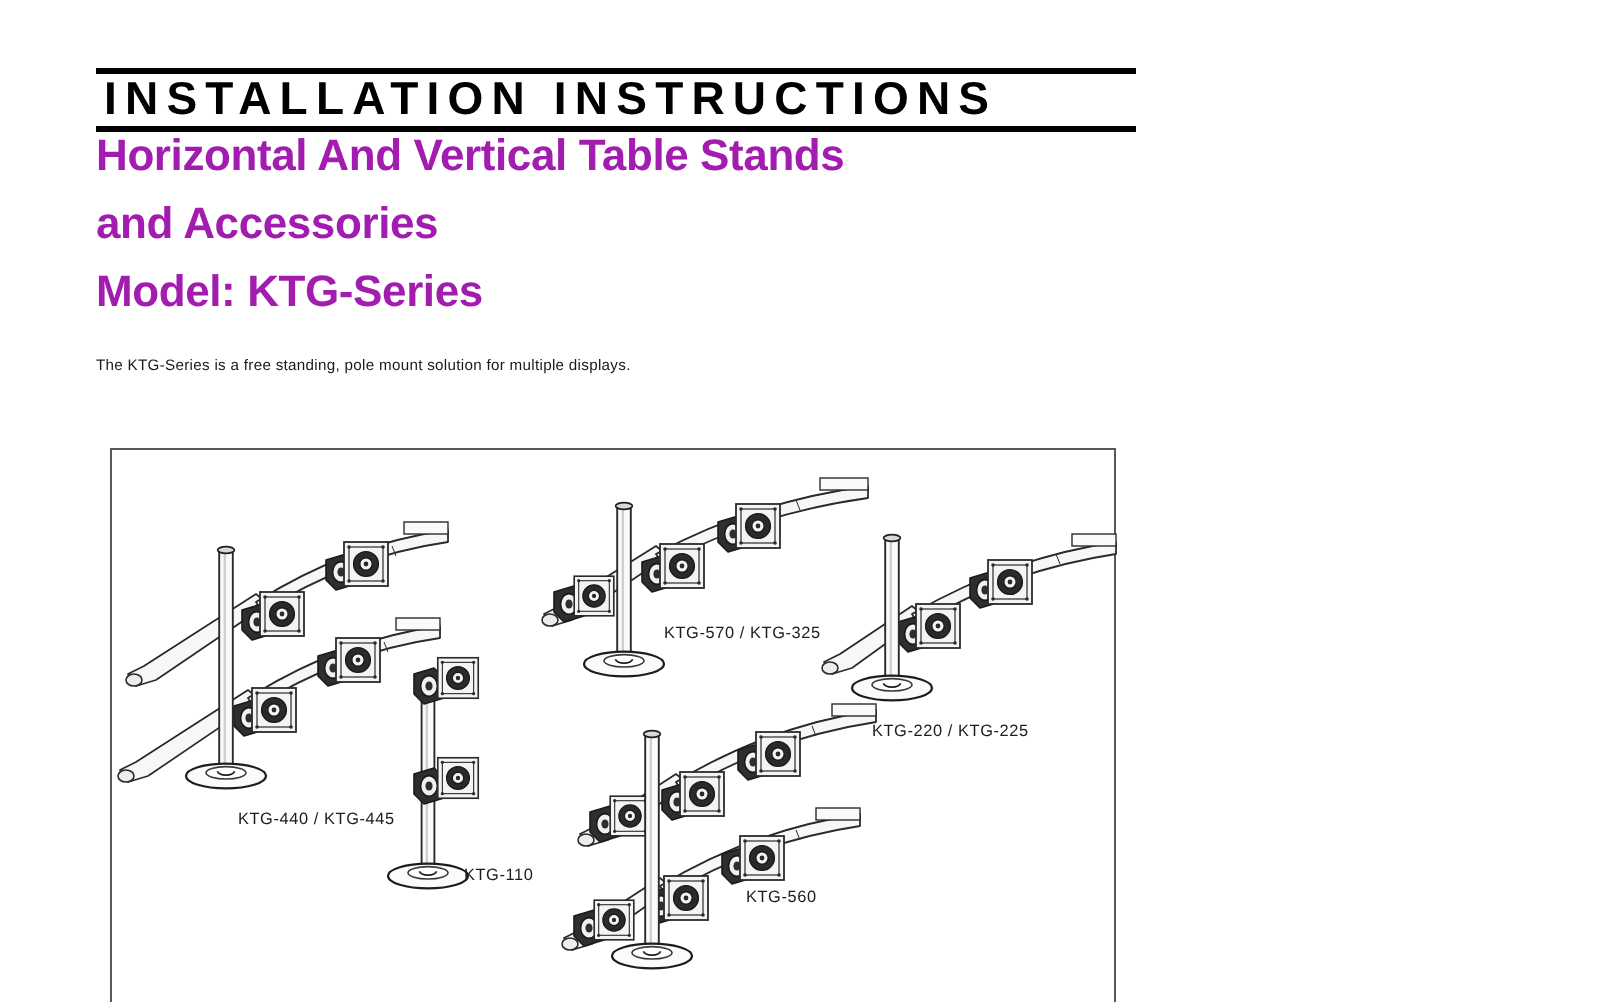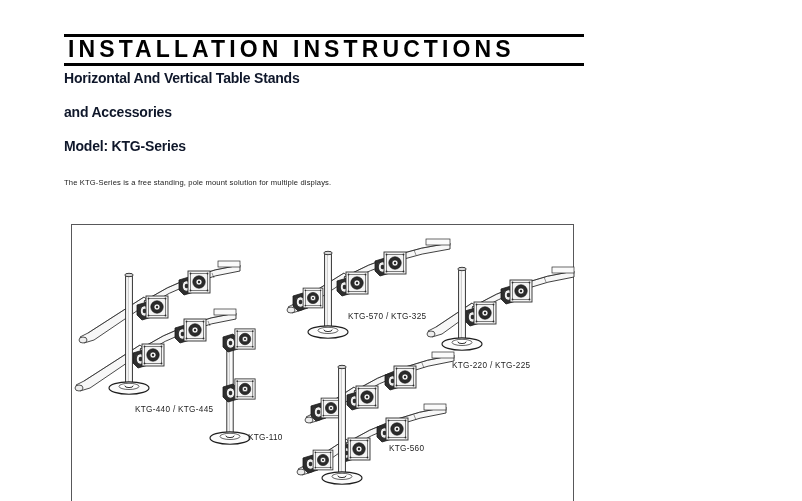--- a/index.html
+++ b/index.html
@@ -11,21 +11,21 @@
     width: 802px;
     height: 501px;
     position: relative;
     overflow: hidden;
     font-family: "Liberation Sans", sans-serif;
     color: #000000;
   }
 
   #page {
     position: absolute;
-    left: 16px; top: 0;
+    left: 0; top: 0;
     width: 658px;
     height: 501px;
   }
 
   
   .title-block {
     position: absolute;
     left: 48px;
     top: 34px;
     width: 520px;
@@ -50,25 +50,25 @@
     padding: 0 0 1px 4px;
     white-space: nowrap;
     color: #000000;
   }
 
   .heading {
     position: absolute;
     left: 48px;
     font-family: "Liberation Sans", sans-serif;
     font-weight: bold;
-    font-size: 14px;
+    font-size: 22px;
     line-height: 24px;
     letter-spacing: -0.2px;
     white-space: nowrap;
-    color: #0f172a;
+    color: #a21caf;
   }
   .heading-1 { top: 66px; }
   .heading-2 { top: 100px; }
   .heading-3 { top: 134px; }
 
   .intro {
     position: absolute;
     left: 48px;
     top: 178px;
     font-family: "Liberation Sans", sans-serif;

